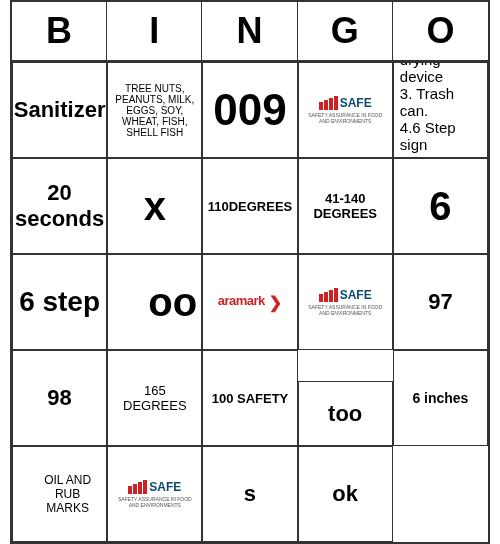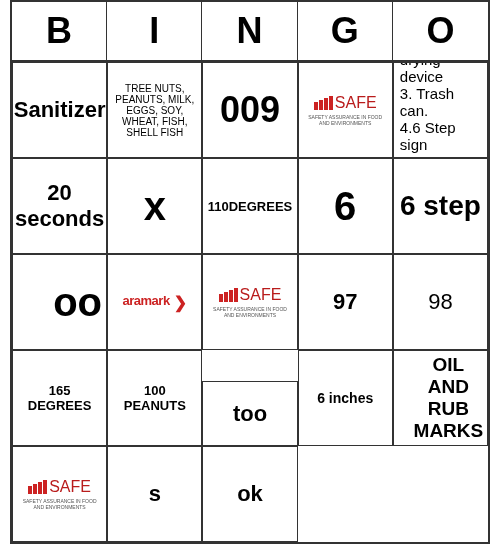--- a/index.html
+++ b/index.html
@@ -58,23 +58,23 @@
     .safe-bars {
       display: flex;
       gap: 1px;
       align-items: flex-end;
     }
     .safe-bar {
       width: 4px;
       background: #cc2222;
     }
     .safe-text-red {
-      color: #b91c1c;
-      font-weight: normal;
-      font-size: 16px;
+      color: #0c4a6e;
+      font-weight: bold;
+      font-size: 12px;
     }
     .safe-subtext {
       font-size: 5px;
       color: #555;
       text-align: center;
       margin-top: 2px;
       line-height: 1.2;
     }
     
     .aramark-logo {
@@ -109,21 +109,21 @@
       <div class="bingo-header-cell">G</div>
       <div class="bingo-header-cell">O</div>
     </div>
   <div class="bingo-grid">
   <div class="bingo-cell" style="font-size: 22px; font-weight: bold;">
         <span>Sanitizer</span>
       </div>
       <div class="bingo-cell" style="font-size: 10px;">
         <span>TREE NUTS, PEANUTS, MILK, EGGS, SOY, WHEAT, FISH, SHELL FISH</span>
       </div>
-      <div class="bingo-cell" style="font-size: 36px; font-weight: bold;">
+      <div class="bingo-cell" style="font-size: 44px; font-weight: bold;">
         <span>009</span>
       </div>
       <div class="bingo-cell">
         <div style="display: flex; flex-direction: column; align-items: center; justify-content: center;">
           <div class="safe-logo">
             <div class="safe-bars">
               <div class="safe-bar" style="height: 8px;"></div>
               <div class="safe-bar" style="height: 10px;"></div>
               <div class="safe-bar" style="height: 12px;"></div>
               <div class="safe-bar" style="height: 14px;"></div>
@@ -142,20 +142,23 @@
       </div>
       <div class="bingo-cell" style="font-size: 22px; font-weight: bold;">
         <span>20 seconds</span>
       </div>
       <div class="bingo-cell" style="font-size: 40px; font-weight: bold;">
         <span>x</span>
       </div>
       <div class="bingo-cell" style="font-size: 13px; font-weight: bold;">
         <span>110DEGREES</span>
       </div>
+      <div class="bingo-cell" style="font-size: 13px; font-weight: bold;">
+        <span>41-140 DEGREES</span>
+      </div>
       <div class="bingo-cell" style="font-size: 40px; font-weight: bold;">
         <span>6</span>
       </div>
       <div class="bingo-cell" style="font-size: 28px; font-weight: bold;">
         <span>6 step</span>
       </div>
       <div class="bingo-cell" style="font-size: 40px; font-weight: bold; padding-left: 40px;">
         <span>oo</span>
       </div>
       <div class="bingo-cell">
@@ -176,36 +179,36 @@
               <div class="safe-bar" style="height: 14px;"></div>
             </div>
             <span class="safe-text-red">SAFE</span>
           </div>
           <div class="safe-subtext">SAFETY ASSURANCE IN FOOD AND ENVIRONMENTS</div>
         </div>
       </div>
       <div class="bingo-cell" style="font-size: 22px; font-weight: bold; align-items: center;">
         <span>97</span>
       </div>
-      <div class="bingo-cell" style="font-size: 22px; font-weight: normal;">
+      <div class="bingo-cell" style="font-size: 22px; font-weight: bold;">
         <span>98</span>
       </div>
-      <div class="bingo-cell" style="font-size: 13px; font-weight: bold; align-items: center;">
+      <div class="bingo-cell" style="font-size: 13px; font-weight: normal; align-items: center;">
         <span>165 DEGREES</span>
       </div>
       <div class="bingo-cell" style="font-size: 13px; font-weight: bold;">
-        <span>100 PEANUTS</span>
+        <span>100 SAFETY</span>
       </div>
       <div class="bingo-cell" style="font-size: 22px; font-weight: bold; margin-top: 31px;">
         <span>too</span>
       </div>
       <div class="bingo-cell" style="font-size: 14px; font-weight: bold;">
         <span>6 inches</span>
       </div>
-      <div class="bingo-cell" style="font-size: 19px; font-weight: bold; padding-left: 20px;">
+      <div class="bingo-cell" style="font-size: 12px; font-weight: normal; padding-left: 20px;">
         <span>OIL AND RUB MARKS</span>
       </div>
       <div class="bingo-cell">
         <div style="display: flex; flex-direction: column; align-items: center; justify-content: center;">
           <div class="safe-logo">
             <div class="safe-bars">
               <div class="safe-bar" style="height: 8px;"></div>
               <div class="safe-bar" style="height: 10px;"></div>
               <div class="safe-bar" style="height: 12px;"></div>
               <div class="safe-bar" style="height: 14px;"></div>

